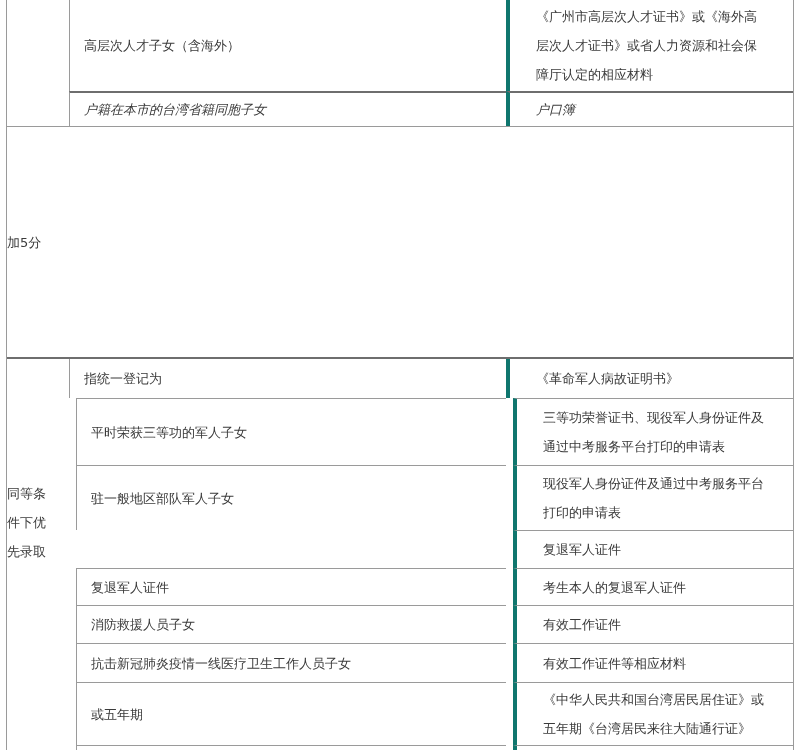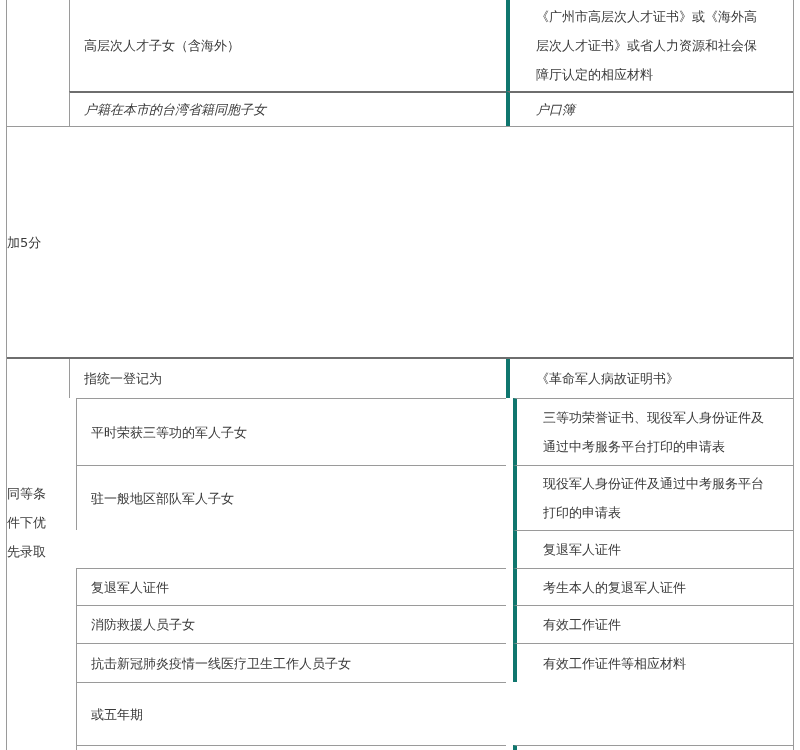--- a/index.html
+++ b/index.html
@@ -102,19 +102,22 @@
       <div class="cell mid rt" style="grid-row:7">
         <span>抗击新冠肺炎疫情一线医疗卫生工作人员子女</span>
       </div>
       <div class="cell rgt rt" style="grid-row:7">
         <span>有效工作证件等相应材料</span>
       </div>
 
       <div class="cell mid rt" style="grid-row:8">
         <span>或五年期</span>
       </div>
+      <div class="cell rgt rt" style="grid-row:8">
+        <span>《中华人民共和国台湾居民居住证》或五年期《台湾居民来往大陆通行证》</span>
+      </div>
 
       <div class="cell mid rt" style="grid-row:9"></div>
       <div class="cell rgt rt" style="grid-row:9"></div>
     </div>
 
   </div>
 </div>
 
 </body></html>

